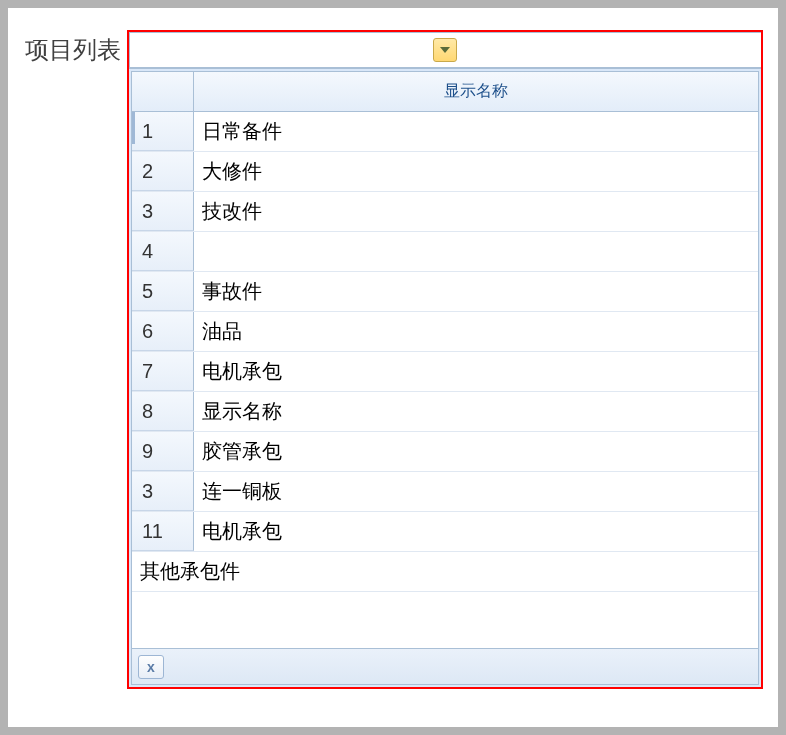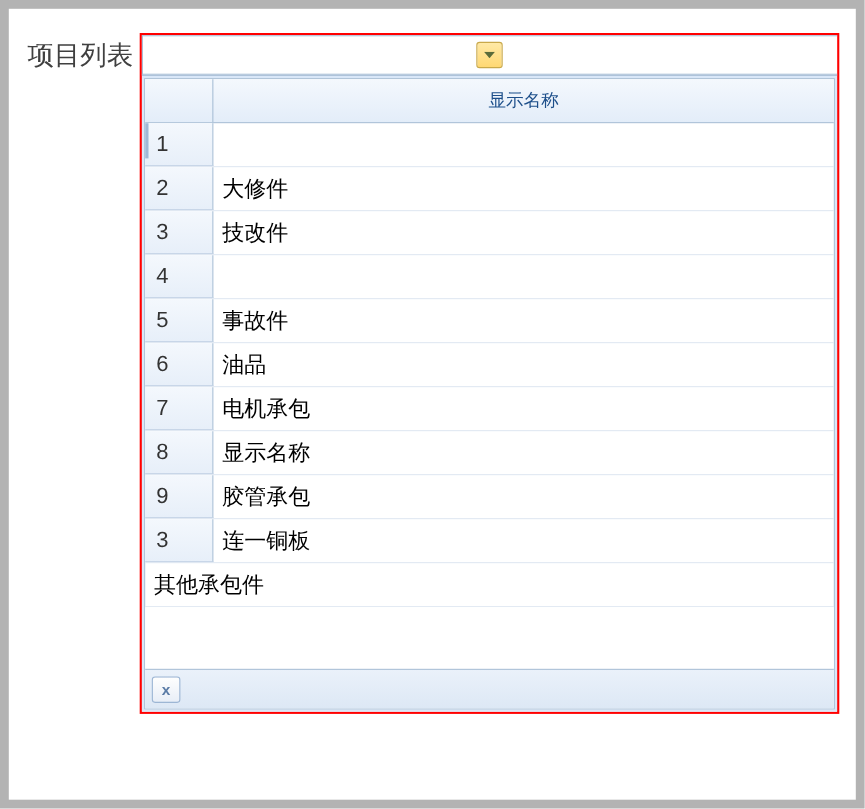--- a/index.html
+++ b/index.html
@@ -185,20 +185,21 @@
     <div class="dropdown-panel">
       <div class="grid-wrapper">
         <div class="grid-header-row">
           <div class="grid-header-rowcol"></div>
           <div class="grid-header-cell">显示名称</div>
         </div>
         <div class="grid-body" id="grid-body">
 
         <div class="grid-row">
               <div class="grid-row-header rowhead-scrollgutter">1<div class="left-scroll-indicator"></div></div>
+              <div class="grid-cell">日常备件</div>
             </div>
             <div class="grid-row">
               <div class="grid-row-header rowhead-scrollgutter">2</div>
               <div class="grid-cell">大修件</div>
             </div>
             <div class="grid-row">
               <div class="grid-row-header rowhead-scrollgutter">3</div>
               <div class="grid-cell">技改件</div>
             </div>
             <div class="grid-row">
@@ -220,20 +221,24 @@
               <div class="grid-row-header rowhead-scrollgutter">8</div>
               <div class="grid-cell">显示名称</div>
             </div>
             <div class="grid-row">
               <div class="grid-row-header rowhead-scrollgutter">9</div>
               <div class="grid-cell">胶管承包</div>
             </div>
             <div class="grid-row">
               <div class="grid-row-header rowhead-scrollgutter">3</div>
               <div class="grid-cell">连一铜板</div>
+            </div>
+            <div class="grid-row">
+              <div class="grid-row-header rowhead-scrollgutter">11</div>
+              <div class="grid-cell">电机承包</div>
             </div>
             <div class="grid-row">
               <div class="grid-cell">其他承包件</div>
             </div>
           </div>
         <div class="grid-empty-space"></div>
         <div class="grid-footer">
           <div class="clear-button">x</div>
         </div>
       </div>

